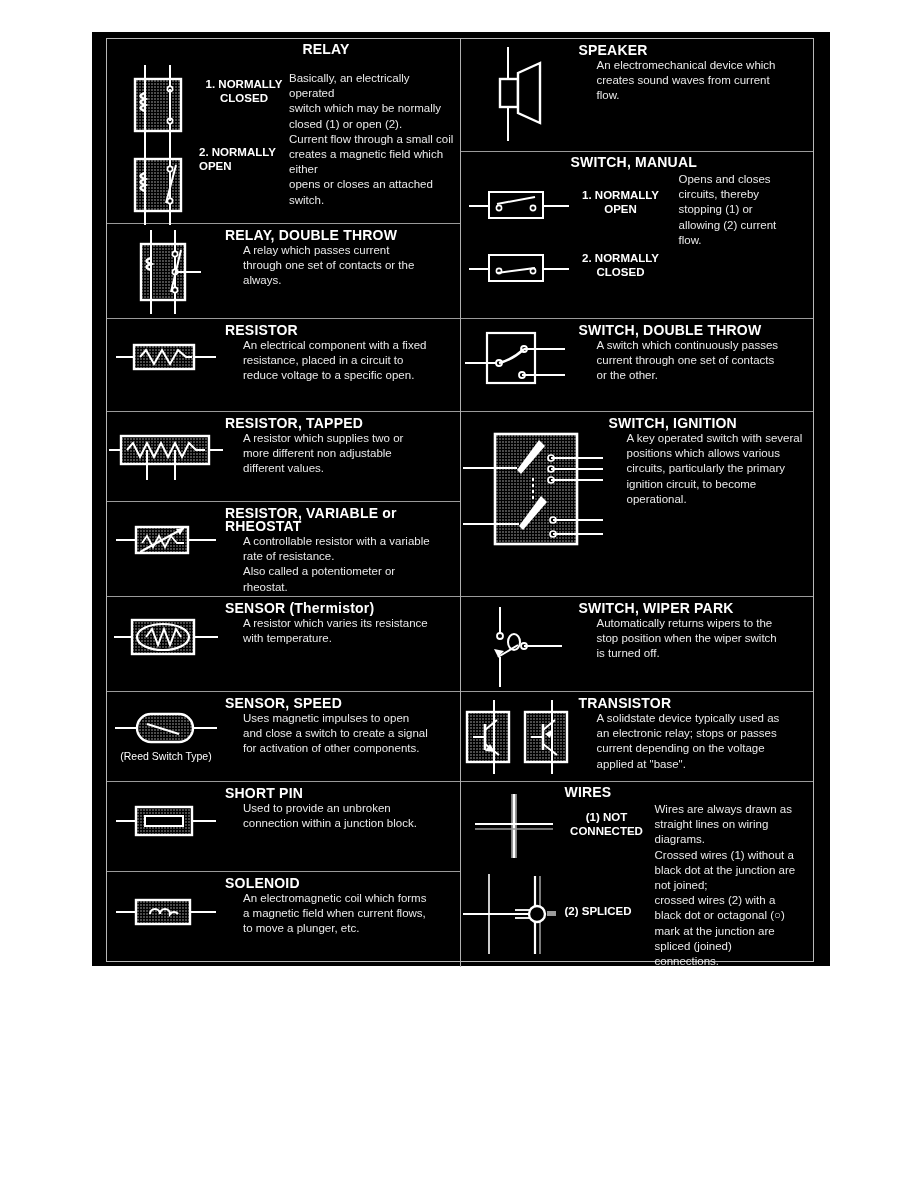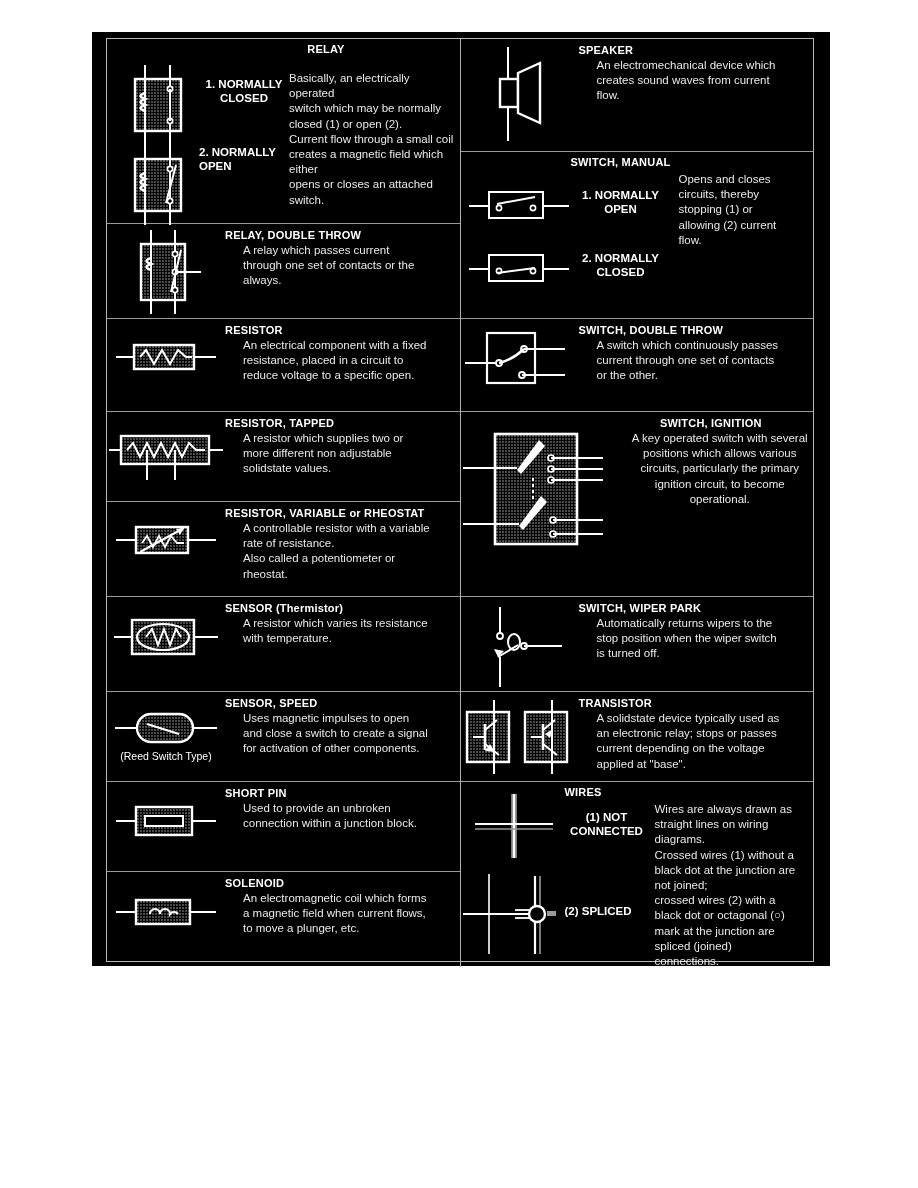--- a/index.html
+++ b/index.html
@@ -40,21 +40,21 @@
     display:flex;align-items:center;justify-content:center;
     flex-direction:column;
     padding-top:6px;
   }
   .symcap{
     color:#fff;font-size:10.5px;text-align:center;margin-top:2px;
     font-family:"Liberation Sans",sans-serif;
   }
   .txt{flex:1 1 auto;padding-top:5px;}
   .ttl{
-    color:#ffffff;font-weight:bold;font-size:11px;
+    color:#ffffff;font-weight:bold;font-size:14px;
     letter-spacing:.2px;margin:0 0 1px 0;line-height:13px;
   }
   .ttl.ctr{text-align:center;}
   .desc{
     color:#e9e9e9;font-size:11.5px;line-height:15.2px;
     margin:0;padding-left:18px;
   }
   .desc.np{padding-left:0;}
   .num{
     color:#ffffff;font-weight:bold;font-size:11.5px;line-height:14px;
@@ -176,21 +176,21 @@
                   <rect x="12" y="10" width="88" height="28" fill="url(#dots)" stroke="#fff" stroke-width="2.4"></rect>
                   <polyline points="18,24 24,17 31,31 38,17 45,31 52,17 59,31 66,17 73,31 80,17 87,24 96,24" stroke="#fff" stroke-width="2" fill="none"></polyline>
                   <line x1="38" y1="24" x2="38" y2="54" stroke="#fff" stroke-width="2"></line>
                   <line x1="66" y1="24" x2="66" y2="54" stroke="#fff" stroke-width="2"></line>
                 </svg>
               </div>
               <div class="txt">
                 <div class="ttl">RESISTOR, TAPPED</div>
                 <div class="desc">A resistor which supplies two or</div>
                 <div class="desc">more different non adjustable</div>
-                <div class="desc">solidstate values.</div>
+                <div class="desc">different values.</div>
               </div>
             </div>
 
             <div class="row" style="height:95px;">
               <div class="sym" style="width:118px;padding-top:16px;">
                 <svg width="100" height="44" viewBox="0 0 100 44">
                   <line x1="0" y1="22" x2="100" y2="22" stroke="#fff" stroke-width="2"></line>
                   <rect x="20" y="9" width="52" height="26" fill="url(#dots)" stroke="#fff" stroke-width="2.4"></rect>
                   <polyline points="26,25 31,18 37,29 43,18 49,29 55,18 61,25 68,25" stroke="#fff" stroke-width="1.8" fill="none"></polyline>
                   <line x1="24" y1="34" x2="68" y2="10" stroke="#fff" stroke-width="2"></line>
@@ -348,21 +348,21 @@
                 </svg>
               </div>
               <div class="txt">
                 <div class="ttl">SWITCH, DOUBLE THROW</div>
                 <div class="desc">A switch which continuously passes</div>
                 <div class="desc">current through one set of contacts</div>
                 <div class="desc">or the other.</div>
               </div>
             </div>
 
-            <div class="row" style="height:185px;text-align:center;">
+            <div class="row" style="height:185px;">
               <div class="sym" style="width:148px;padding-top:14px;">
                 <svg width="144" height="125" viewBox="0 0 144 125">
                   <rect x="32" y="8" width="82" height="110" fill="url(#dots)" stroke="#fff" stroke-width="2.6"></rect>
                   <line x1="0" y1="42" x2="54" y2="42" stroke="#fff" stroke-width="1.8"></line>
                   <line x1="0" y1="98" x2="56" y2="98" stroke="#fff" stroke-width="1.8"></line>
                   <polygon points="54,44 76,14 82,20 58,48" fill="#fff"></polygon>
                   <polygon points="56,100 78,70 84,76 60,104" fill="#fff"></polygon>
                   <circle cx="88" cy="32" r="3" fill="#000" stroke="#fff" stroke-width="1.7"></circle>
                   <circle cx="88" cy="43" r="3" fill="#000" stroke="#fff" stroke-width="1.7"></circle>
                   <circle cx="88" cy="54" r="3" fill="#000" stroke="#fff" stroke-width="1.7"></circle>

